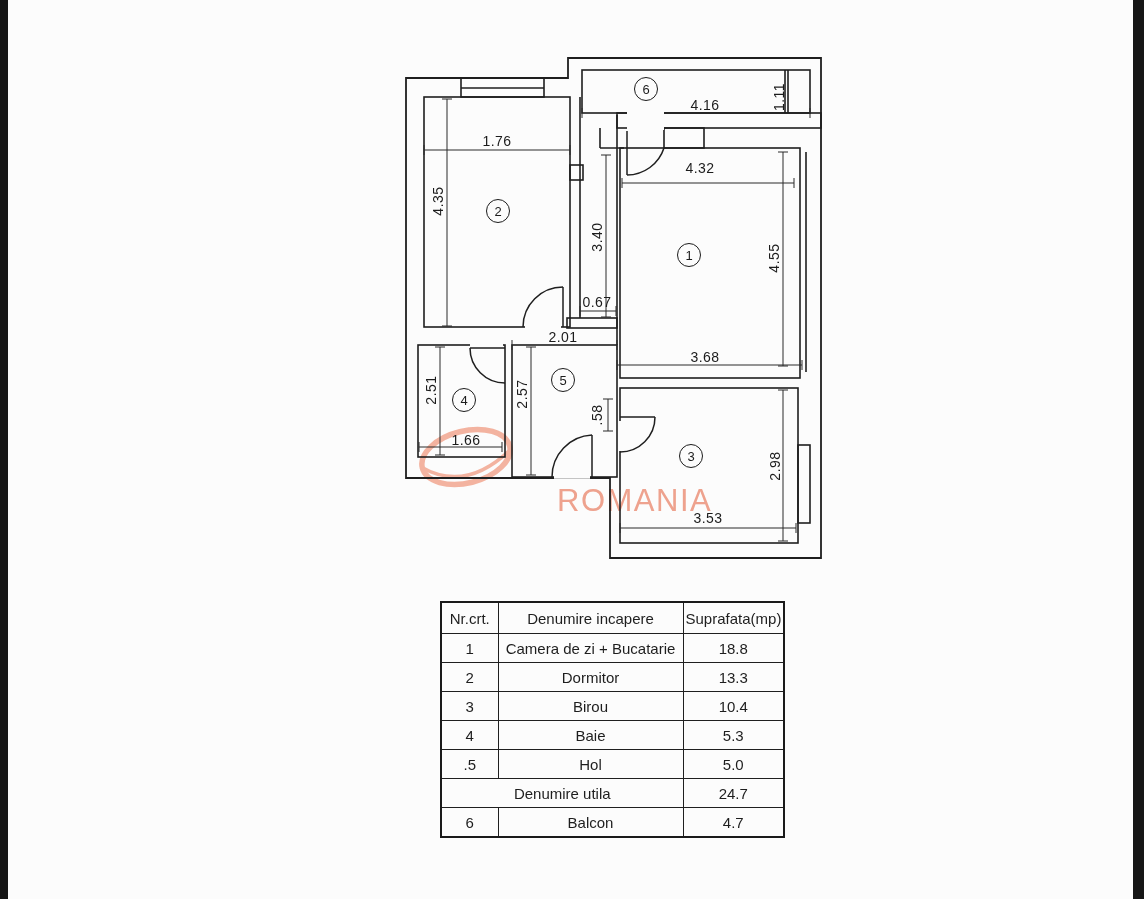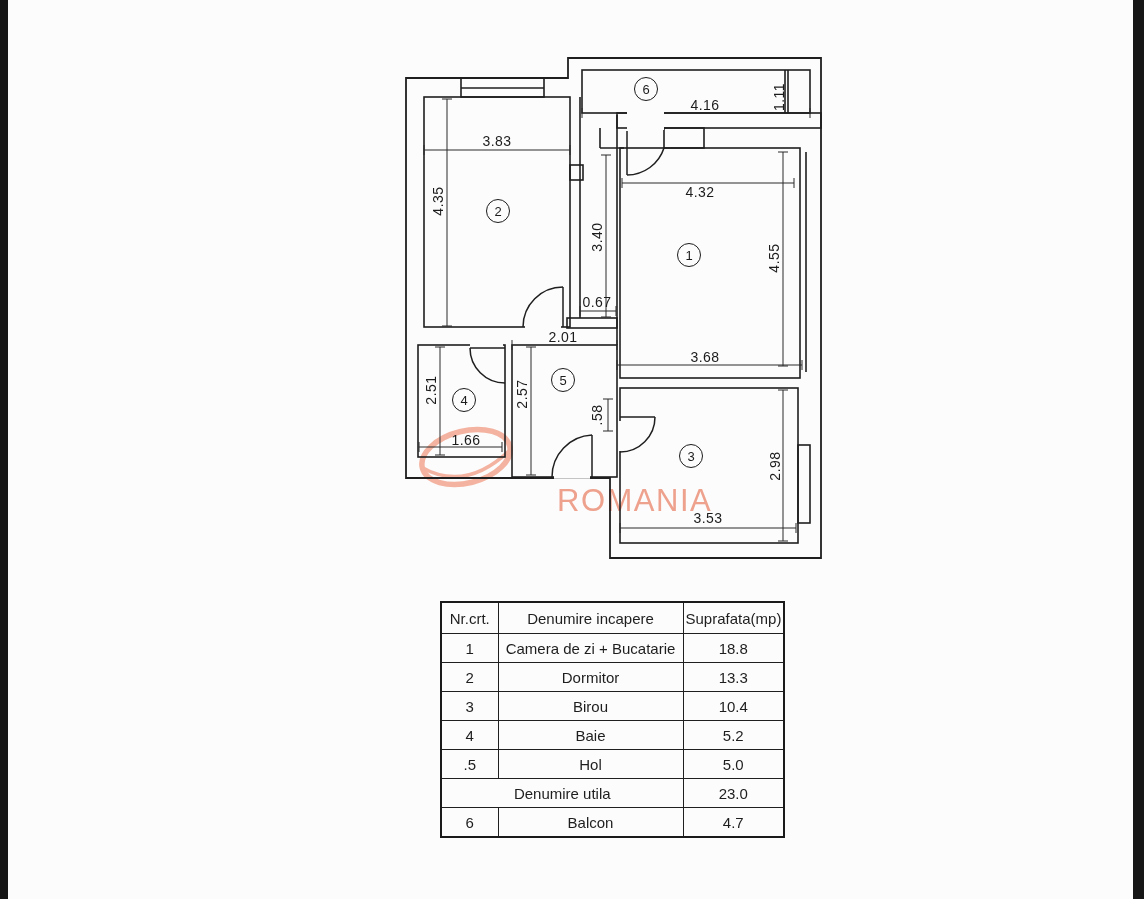--- a/index.html
+++ b/index.html
@@ -101,25 +101,25 @@
                M512,340 V350 M617,340 V350
                M617,365 H802 M617,360 V370 M802,360 V370
                M440,347 V455 M435,347 H445 M435,455 H445
                M419,447 H502 M419,442 V452 M502,442 V452
                M531,347 V475 M526,347 H536 M526,475 H536
                M608,399 V431 M603,399 H613 M603,431 H613
                M783,390 V541 M778,390 H788 M778,541 H788
                M620,528 H796 M620,523 V533 M796,523 V533"></path>
     </svg>
 
-    <span class="dim-label" style="left:497px;top:141px">3.83</span>
+    <span class="dim-label" style="left:497px;top:141px">1.76</span>
     <span class="dim-label vert" style="left:438px;top:201px">4.35</span>
     <span class="dim-label" style="left:705px;top:105px">4.16</span>
     <span class="dim-label vert" style="left:779px;top:97px">1.11</span>
-    <span class="dim-label" style="left:700px;top:192px">4.32</span>
+    <span class="dim-label" style="left:700px;top:168px">4.32</span>
     <span class="dim-label vert" style="left:597px;top:237px">3.40</span>
     <span class="dim-label vert" style="left:774px;top:258px">4.55</span>
     <span class="dim-label" style="left:597px;top:302px">0.67</span>
     <span class="dim-label" style="left:563px;top:337px">2.01</span>
     <span class="dim-label" style="left:705px;top:357px">3.68</span>
     <span class="dim-label vert" style="left:431px;top:390px">2.51</span>
     <span class="dim-label" style="left:466px;top:440px">1.66</span>
     <span class="dim-label vert" style="left:522px;top:394px">2.57</span>
     <span class="dim-label vert" style="left:597px;top:415px">.58</span>
     <span class="dim-label vert" style="left:775px;top:466px">2.98</span>
@@ -156,30 +156,30 @@
       <td>13.3</td>
     </tr>
     <tr>
       <td>3</td>
       <td>Birou</td>
       <td>10.4</td>
     </tr>
     <tr>
       <td>4</td>
       <td>Baie</td>
-      <td>5.2</td>
+      <td>5.3</td>
     </tr>
     <tr>
       <td>.5</td>
       <td>Hol</td>
       <td>5.0</td>
     </tr>
     <tr>
       <td colspan="2">Denumire utila</td>
-      <td>23.0</td>
+      <td>24.7</td>
     </tr>
     <tr>
       <td>6</td>
       <td>Balcon</td>
       <td>4.7</td>
     </tr>
   </tbody>
     </table>
 </div>
 

